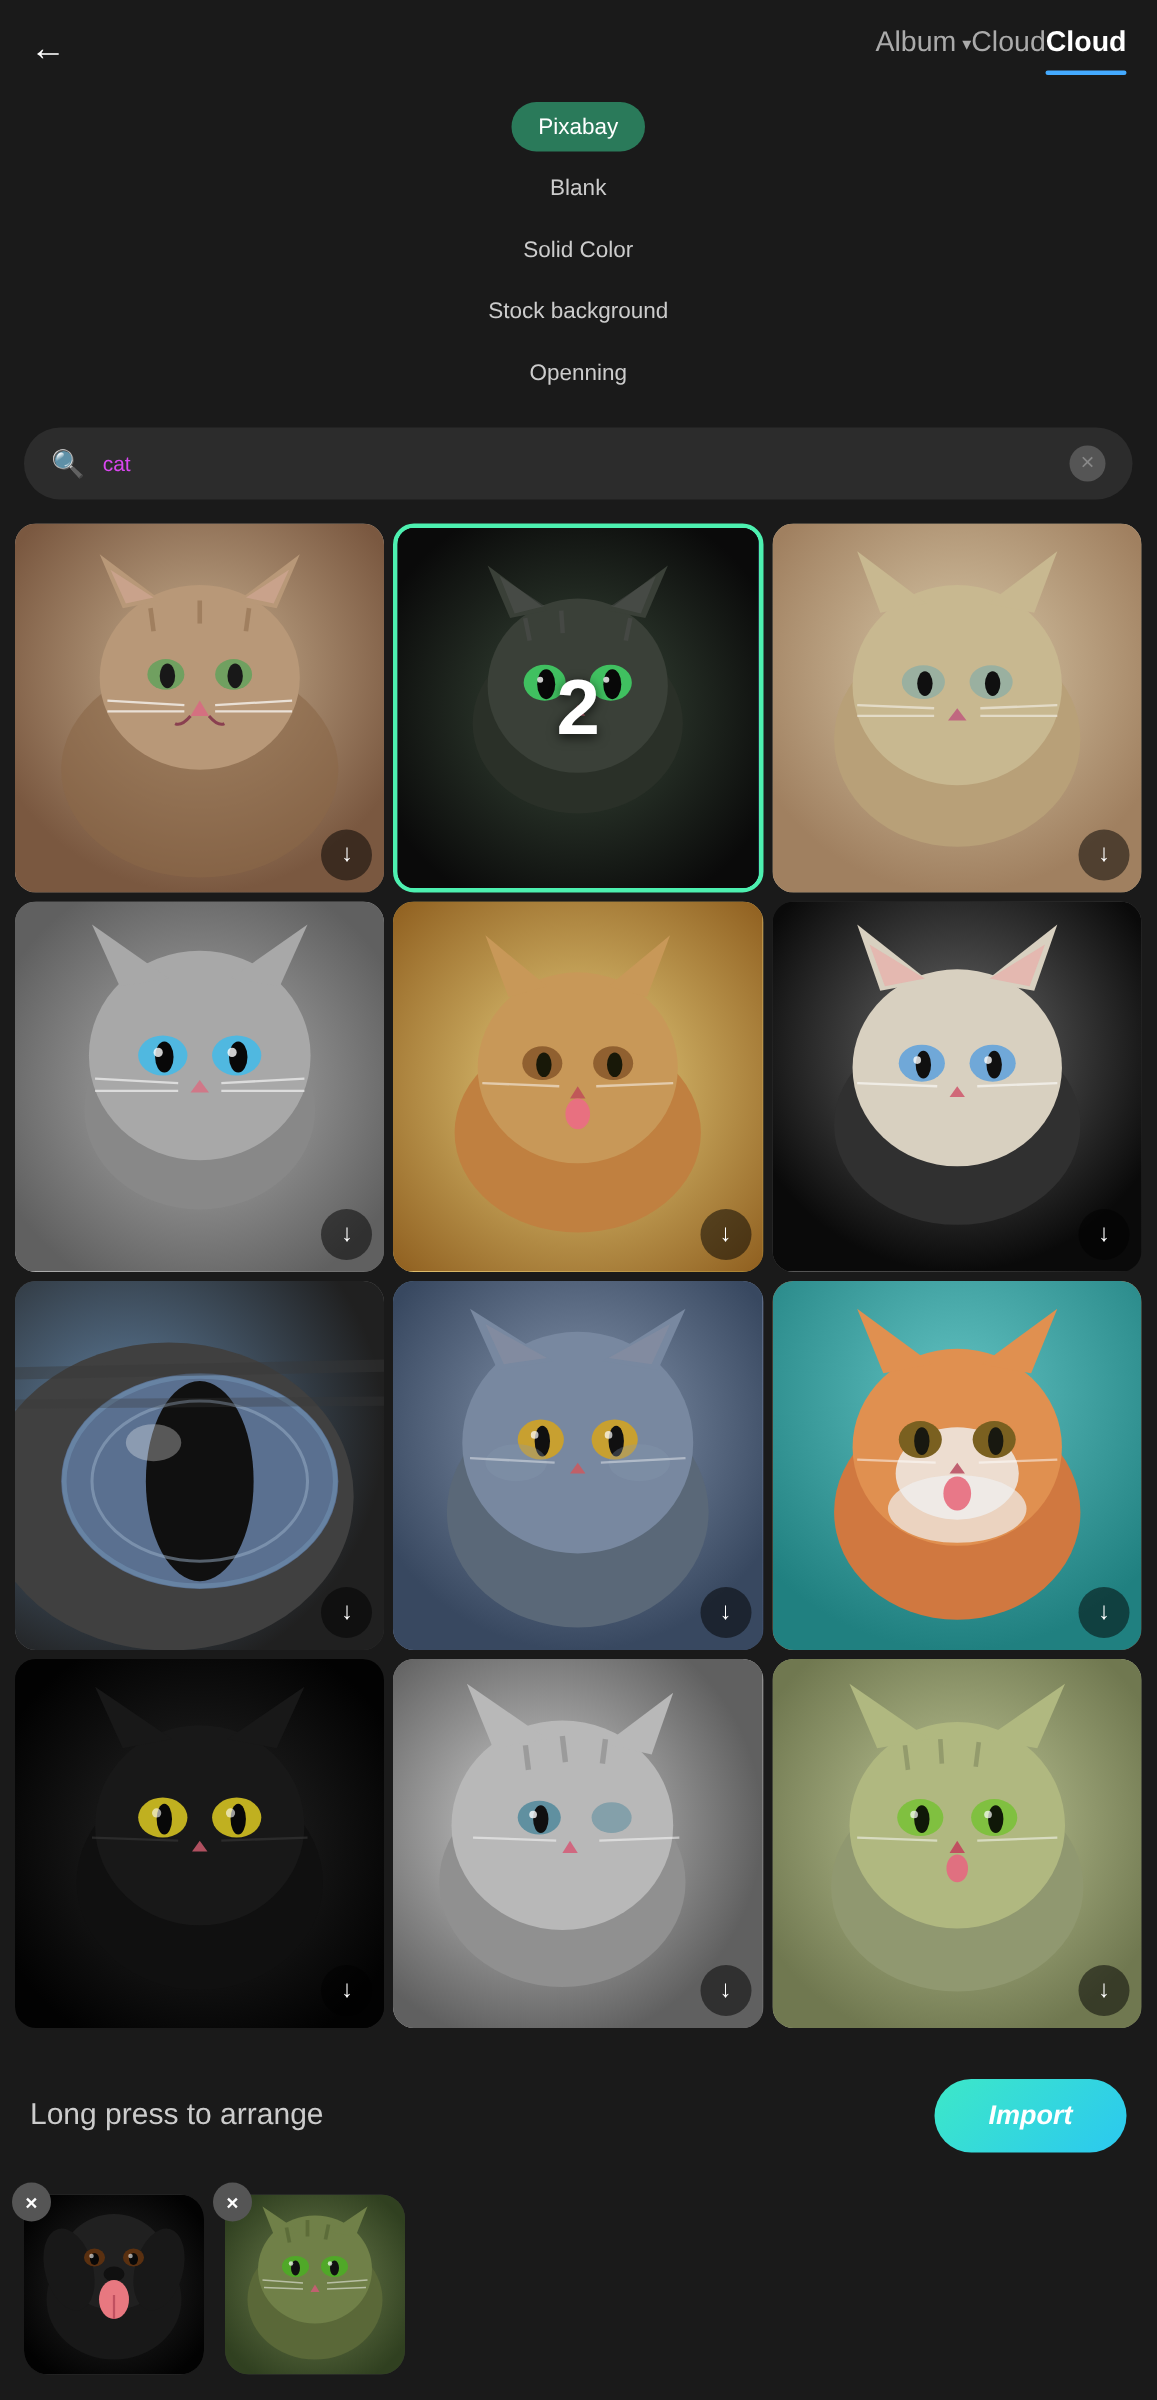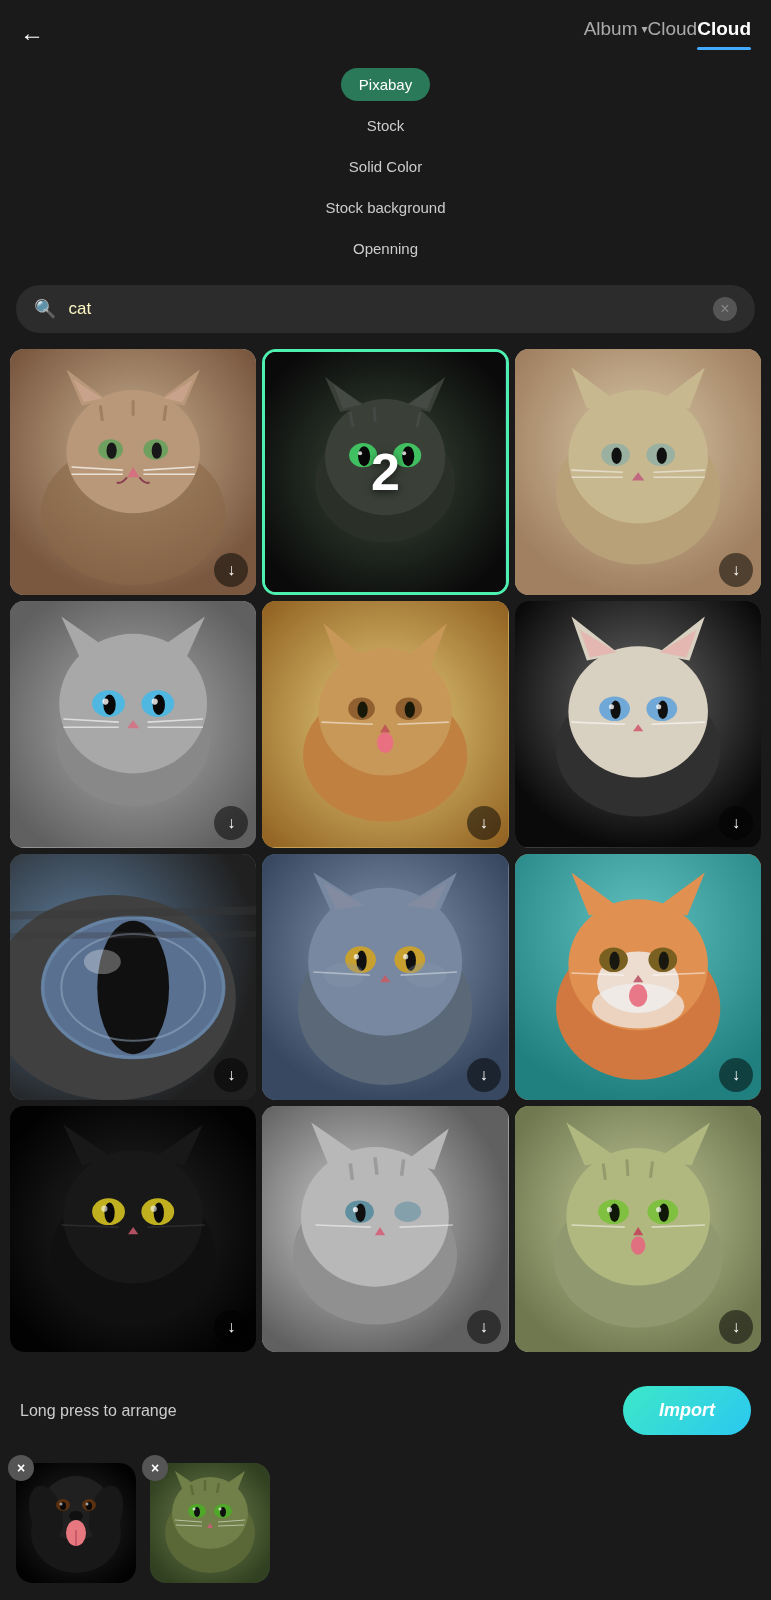--- a/index.html
+++ b/index.html
@@ -99,22 +99,22 @@
     }
     .search-icon-wrap {
       font-size: 18px;
       color: #888;
     }
     .search-input {
       flex: 1;
       background: transparent;
       border: none;
       outline: none;
-      font-size: 17px;
-      color: #fef9c3;
+      font-size: 14px;
+      color: #d946ef;
     }
     .clear-icon {
       font-size: 16px;
       color: #888;
       cursor: pointer;
       background: #555;
       border-radius: 50%;
       width: 24px;
       height: 24px;
       display: flex;
@@ -175,21 +175,21 @@
     
     .bottom-bar {
       display: flex;
       align-items: center;
       justify-content: space-between;
       padding: 18px 20px;
       background: #1a1a1a;
       margin-top: 16px;
     }
     .hint-text {
-      font-size: 16px;
+      font-size: 20px;
       color: #ccc;
     }
     .import-btn {
       background: linear-gradient(135deg, #3de8c8, #2bc8f0);
       color: #fff;
       border: none;
       border-radius: 28px;
       padding: 14px 36px;
       font-size: 18px;
       font-weight: 600;
@@ -264,21 +264,21 @@
       <span>Cloud</span>
     </div>
     <div class="nav-tab active">
       <span>Cloud</span>
     </div>
   </div>
 </div>
 
 <div class="sub-tabs">
   <div class="sub-tab active">Pixabay</div>
-  <div class="sub-tab">Stock</div>
+  <div class="sub-tab">Blank</div>
   <div class="sub-tab">Solid Color</div>
   <div class="sub-tab">Stock background</div>
   <div class="sub-tab">Openning</div>
 </div>
 
 <div class="search-bar">
   <div class="search-icon-wrap">🔍</div>
   <input class="search-input" type="text" value="cat" style="">
   <div class="clear-icon">×</div>
 </div>

